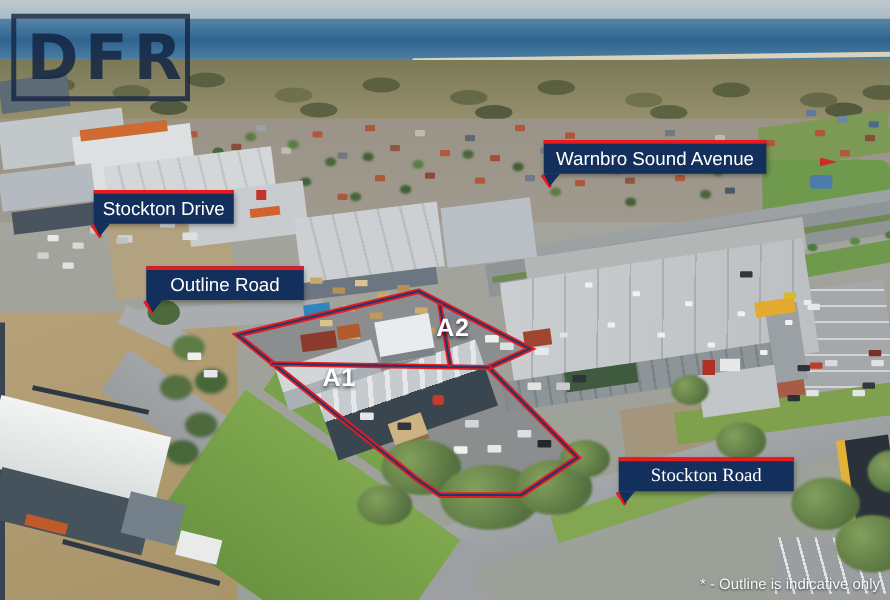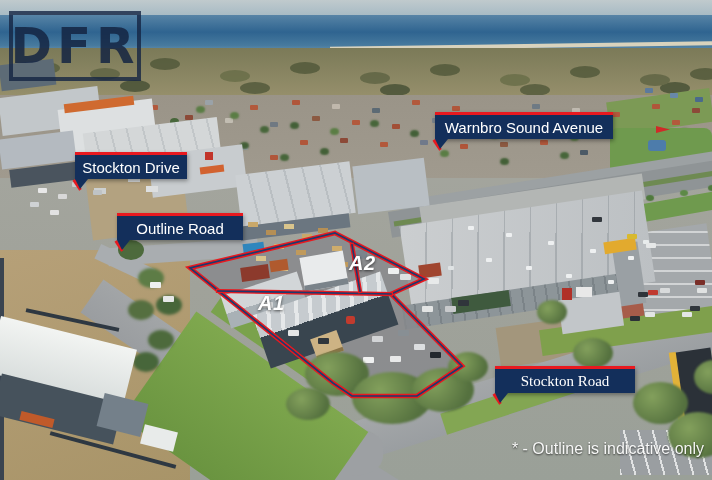--- a/index.html
+++ b/index.html
@@ -12,29 +12,29 @@
   .banner{position:absolute;height:24px;background:#132f5b;border-top:3px solid #e8191f;
           color:#fff;font-size:15px;display:flex;align-items:center;justify-content:center;
           z-index:20;box-shadow:1px 2px 4px rgba(0,0,0,.35);white-space:nowrap;}
   .banner::after{content:'';position:absolute;left:0;top:100%;width:0;height:0;
           border-left:5px solid transparent;border-right:8px solid transparent;
           border-top:10px solid #132f5b;}
   .banner::before{content:'';position:absolute;left:0;top:100%;width:12px;height:2.5px;
           background:#e8191f;transform-origin:left top;transform:rotate(56deg);}
 
   .parcel{position:absolute;color:#fff;font-size:20px;font-weight:700;letter-spacing:.5px;
-          text-shadow:0 1px 3px rgba(0,0,0,.65);z-index:15;font-style:italic;}
+          text-shadow:0 1px 3px rgba(0,0,0,.65);z-index:15;}
 
   #logo{position:absolute;left:9px;top:11px;width:124px;height:62px;
         border:4px solid rgba(20,36,66,.8);display:flex;align-items:center;justify-content:center;
-        z-index:25;}
+        z-index:25;padding-left:11px;}
   #logo span{font-family:"DejaVu Sans",sans-serif;font-size:50px;font-weight:800;line-height:1;
         color:rgba(20,36,66,.85);letter-spacing:5px;}
 
-  #footnote{position:absolute;right:8px;bottom:22px;font-size:16px;color:#fff;opacity:.92;
+  #footnote{position:absolute;right:8px;bottom:6px;font-size:12px;color:#fff;opacity:.92;
         text-shadow:0 1px 2px rgba(0,0,0,.75);z-index:25;}
 
   svg.overlay{position:absolute;left:0;top:0;}
 
   #workshop{background:linear-gradient(180deg,#c6cbcf 0 42%,#39454f 42%);}
   #workshop::before{content:'';position:absolute;left:0;top:0;right:0;height:42%;
         background:repeating-linear-gradient(105deg,rgba(255,255,255,.55) 0 4px,transparent 4px 14px);}
   .tree{border-radius:50%;background:radial-gradient(circle at 35% 35%,#83a05c,#55713f 72%);
         filter:blur(1px);}
 </style>

